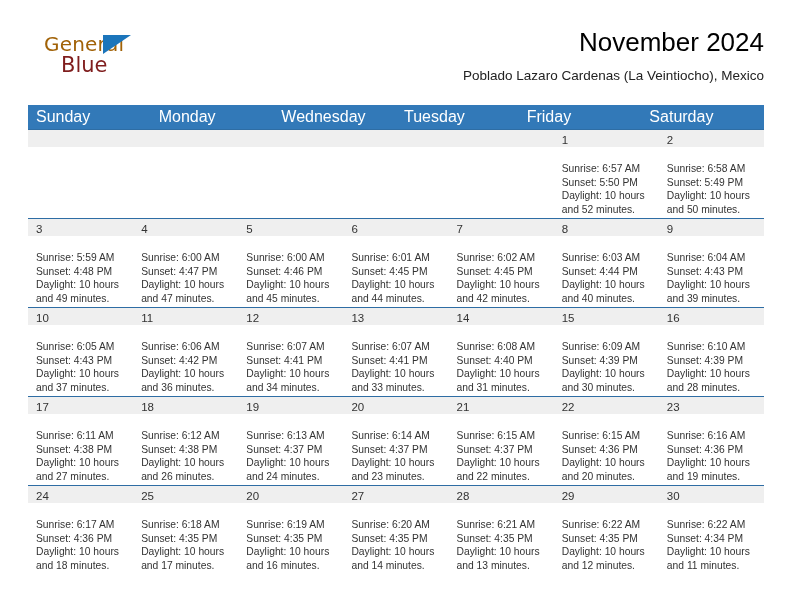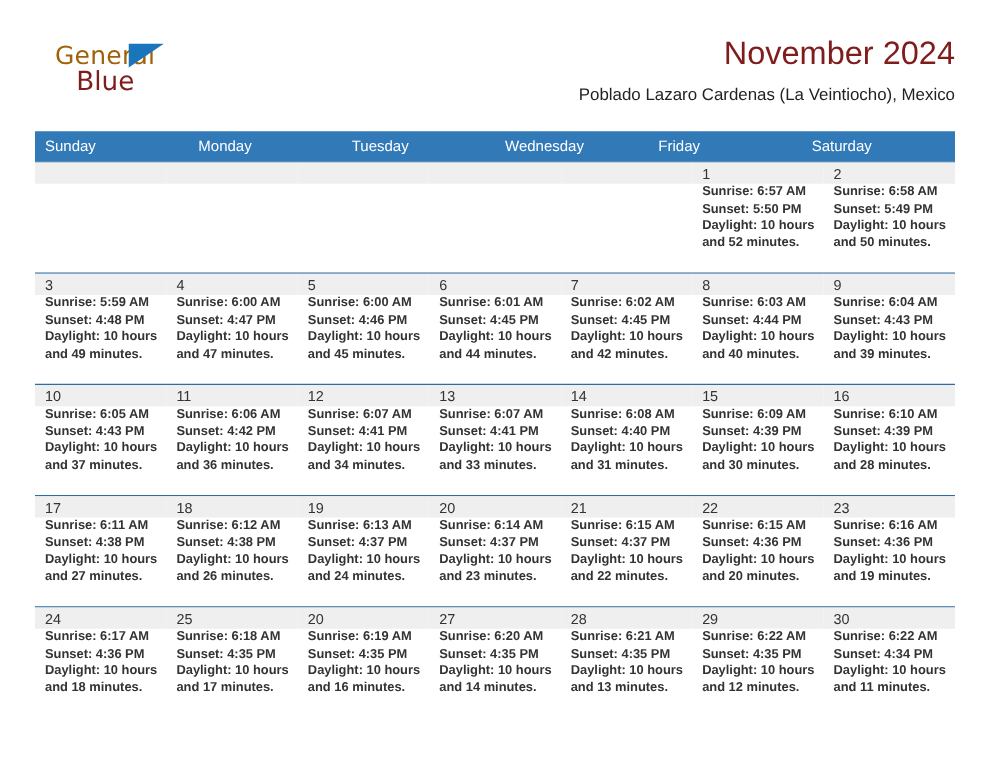--- a/index.html
+++ b/index.html
@@ -64,21 +64,21 @@
   }
 
   .title-wrap {
     position: absolute;
     right: 0;
     top: 0;
     text-align: right;
   }
   .cal-title {
     font-size: 26px;
-    color: #7f1d1d;
+    color: #000000;
     line-height: 32px;
     white-space: nowrap;
   }
   .cal-subtitle {
     font-size: 13.5px;
     color: #222222;
     line-height: 20px;
     margin-top: 8px;
     white-space: nowrap;
     text-align: center;
@@ -92,21 +92,21 @@
     width: 736px;
   }
   .weekdays {
     display: flex;
     background: #3279b8;
   }
   .weekday {
     flex: 1 1 0;
     box-sizing: border-box;
     padding: 4px 0 4px 8px;
-    font-size: 12px;
+    font-size: 16px;
     color: #ffffff;
     line-height: 16px;
   }
   .week {
     display: flex;
     border-top: 1.5px solid #2e6da4;
   }
   .day {
     flex: 1 1 0;
     box-sizing: border-box;
@@ -121,22 +121,21 @@
     padding: 0 0 0 8px;
     box-sizing: border-box;
   }
   .day-num {
     font-size: 11.5px;
     line-height: 17px;
     color: #333333;
   }
   .day.empty .day-num-band { background: #efefef; }
   .day-body {
-    padding: 0 6px 0 8px;
-    font-weight: bold;
+    padding: 15px 6px 0 8px;
   }
   .day-line {
     font-size: 10.3px;
     line-height: 13.6px;
     color: #333333;
     white-space: nowrap;
   }
 </style>
 </head>
 <body>
@@ -155,22 +154,22 @@
       <div class="cal-title">November 2024</div>
       <div class="cal-subtitle">Poblado Lazaro Cardenas (La Veintiocho), Mexico</div>
     </div>
 
   </div>
 
   <div class="calendar">
     <div class="weekdays" id="weekday-row">
         <div class="weekday">Sunday</div>
         <div class="weekday">Monday</div>
+        <div class="weekday">Wednesday</div>
         <div class="weekday">Tuesday</div>
-        <div class="weekday">Wednesday</div>
         <div class="weekday">Friday</div>
         <div class="weekday">Saturday</div>
       </div>
     <div id="weeks-container">
         <div class="week">
           <div class="day empty">
             <div class="day-num-band"><span class="day-num"></span></div>
             <div class="day-body"></div>
           </div>
           <div class="day empty">

